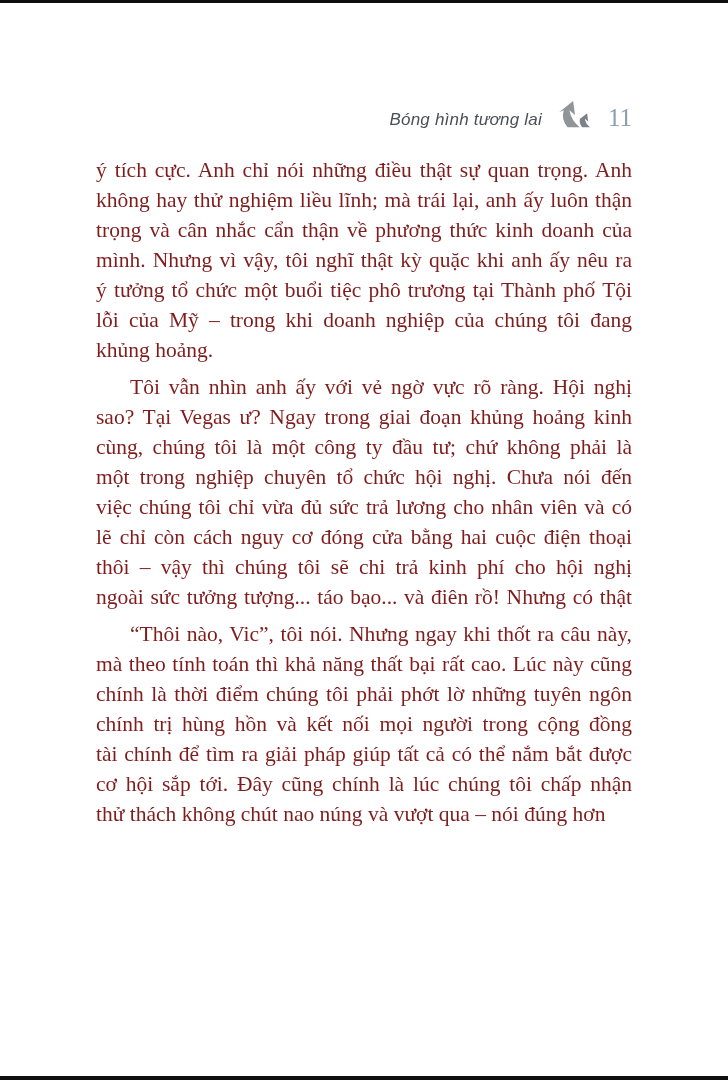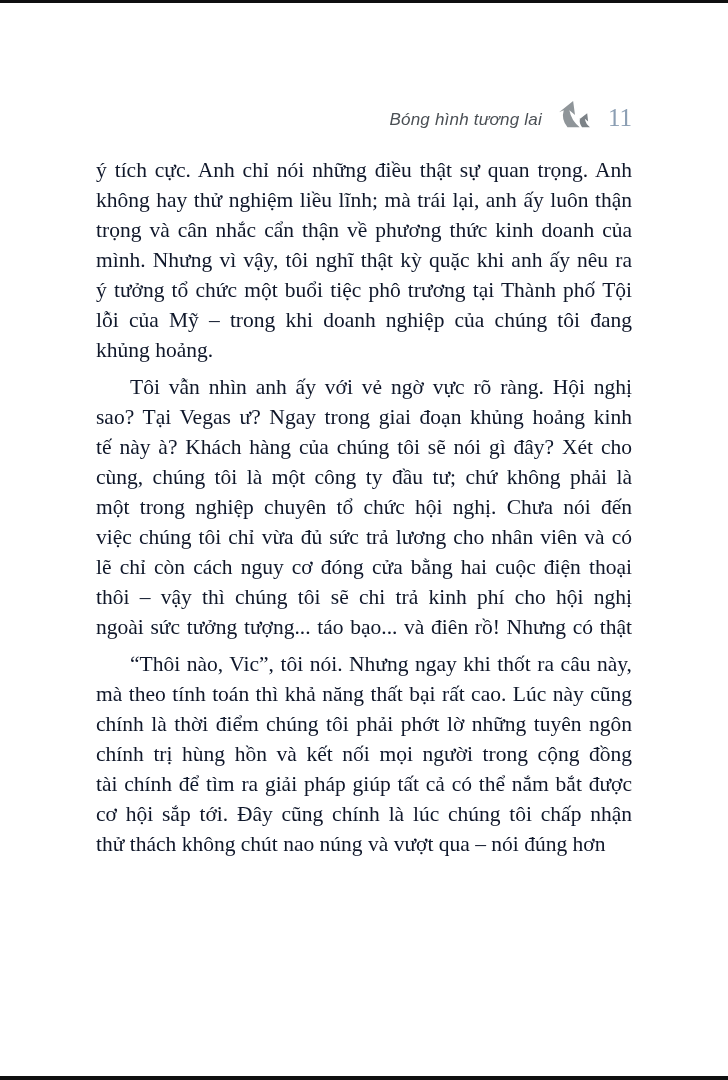--- a/index.html
+++ b/index.html
@@ -45,21 +45,21 @@
     line-height: 1;
   }
 
   .page-body {
     position: absolute;
     left: 96px;
     top: 155px;
     width: 536px;
     font-size: 21.5px;
     line-height: 30px;
-    color: #0f172a;
+    color: #7f1d1d;
   }
   .paragraph + .paragraph { margin-top: 7px; }
   .line {
     text-align: justify;
     text-align-last: justify;
     -moz-text-align-last: justify;
   }
   .line.last {
     text-align-last: left;
     -moz-text-align-last: left;
@@ -88,21 +88,20 @@
       <div class="line">không hay thử nghiệm liều lĩnh; mà trái lại, anh ấy luôn thận</div>
       <div class="line">trọng và cân nhắc cẩn thận về phương thức kinh doanh của</div>
       <div class="line">mình. Nhưng vì vậy, tôi nghĩ thật kỳ quặc khi anh ấy nêu ra</div>
       <div class="line">ý tưởng tổ chức một buổi tiệc phô trương tại Thành phố Tội</div>
       <div class="line">lỗi của Mỹ – trong khi doanh nghiệp của chúng tôi đang</div>
       <div class="line last">khủng hoảng.</div>
     </div>
     <div class="paragraph">
       <div class="line indent">Tôi vẫn nhìn anh ấy với vẻ ngờ vực rõ ràng. Hội nghị</div>
       <div class="line">sao? Tại Vegas ư? Ngay trong giai đoạn khủng hoảng kinh</div>
-      <div class="line">tế này à? Khách hàng của chúng tôi sẽ nói gì đây? Xét cho</div>
       <div class="line">cùng, chúng tôi là một công ty đầu tư; chứ không phải là</div>
       <div class="line">một trong nghiệp chuyên tổ chức hội nghị. Chưa nói đến</div>
       <div class="line">việc chúng tôi chỉ vừa đủ sức trả lương cho nhân viên và có</div>
       <div class="line">lẽ chỉ còn cách nguy cơ đóng cửa bằng hai cuộc điện thoại</div>
       <div class="line">thôi – vậy thì chúng tôi sẽ chi trả kinh phí cho hội nghị</div>
       <div class="line">ngoài sức tưởng tượng... táo bạo... và điên rồ! Nhưng có thật</div>
     </div>
     <div class="paragraph">
       <div class="line indent">“Thôi nào, Vic”, tôi nói. Nhưng ngay khi thốt ra câu này,</div>
       <div class="line">mà theo tính toán thì khả năng thất bại rất cao. Lúc này cũng</div>

